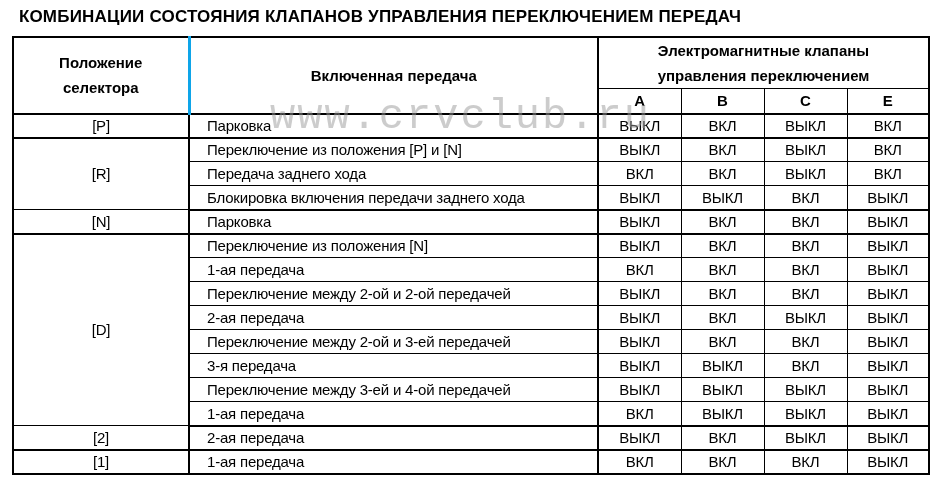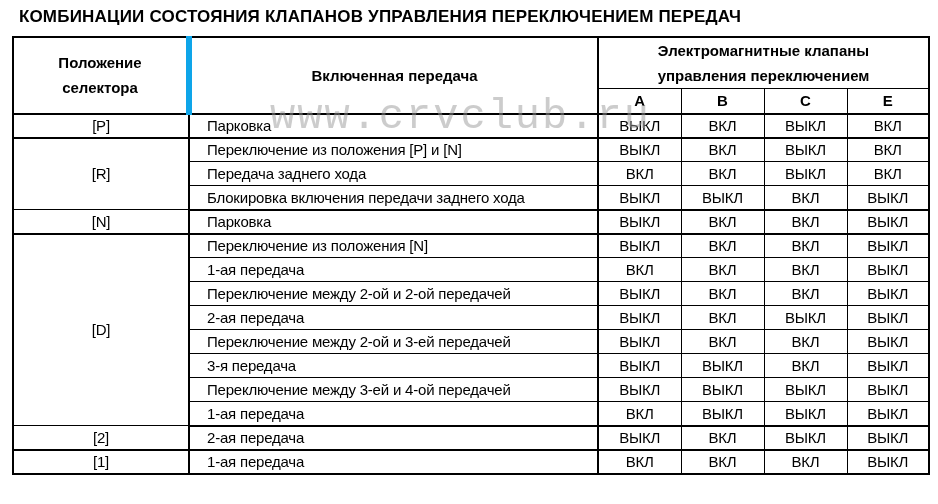--- a/index.html
+++ b/index.html
@@ -40,21 +40,21 @@
     white-space: nowrap;
   }
   th { font-weight: bold; text-align: center; letter-spacing: 0; }
 
   
   tr.hdr-top th { height: 51px; }
   tr.hdr-letters th { height: 25px; border-bottom: 2px solid #000; }
   th.sel-h, th.gear-h { border-bottom: 2px solid #000; }
   th.sel-h { line-height: 25px; }
   th.valves-h { line-height: 25px; border-left: 2px solid #be185d; }
-  th.gear-h { border-left: 6px solid #0ea5e9; border-right: 2px solid #000; }
+  th.gear-h { border-left: 3px solid #0ea5e9; border-right: 2px solid #000; }
 
   
   tbody tr { height: 24px; }
   td.sel { text-align: center; }
   td.gear { text-align: left; padding-left: 17px; border-left: 2px solid #000; border-right: 2px solid #000; }
   td.v { text-align: center; }
 
   
   tr.g-end > td { border-bottom: 2px solid #000; }
 

